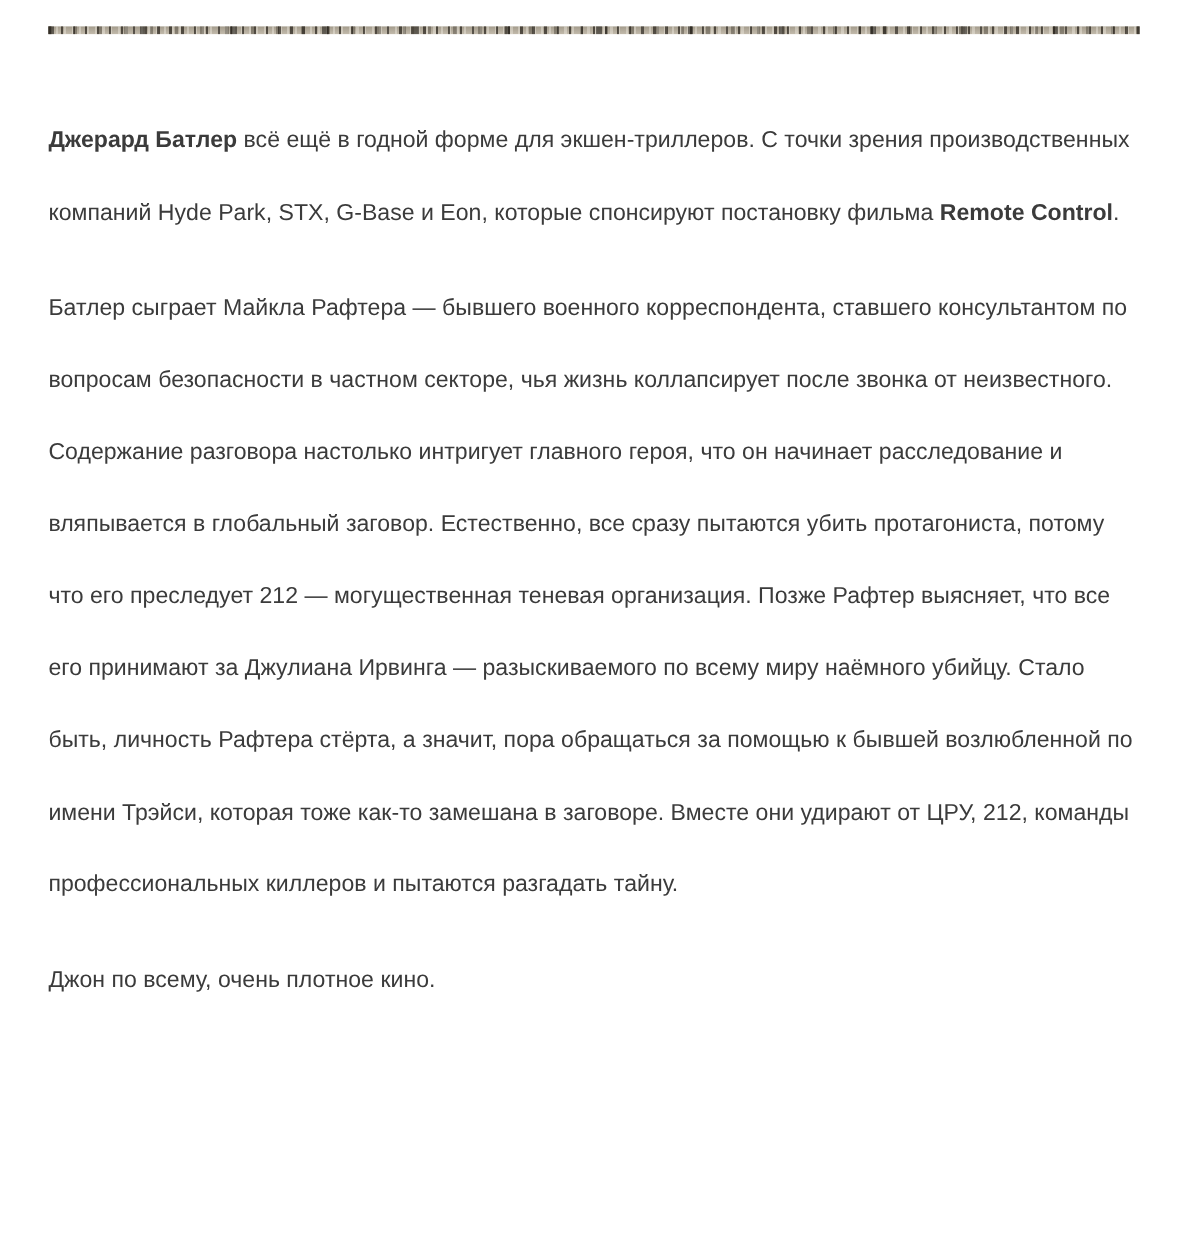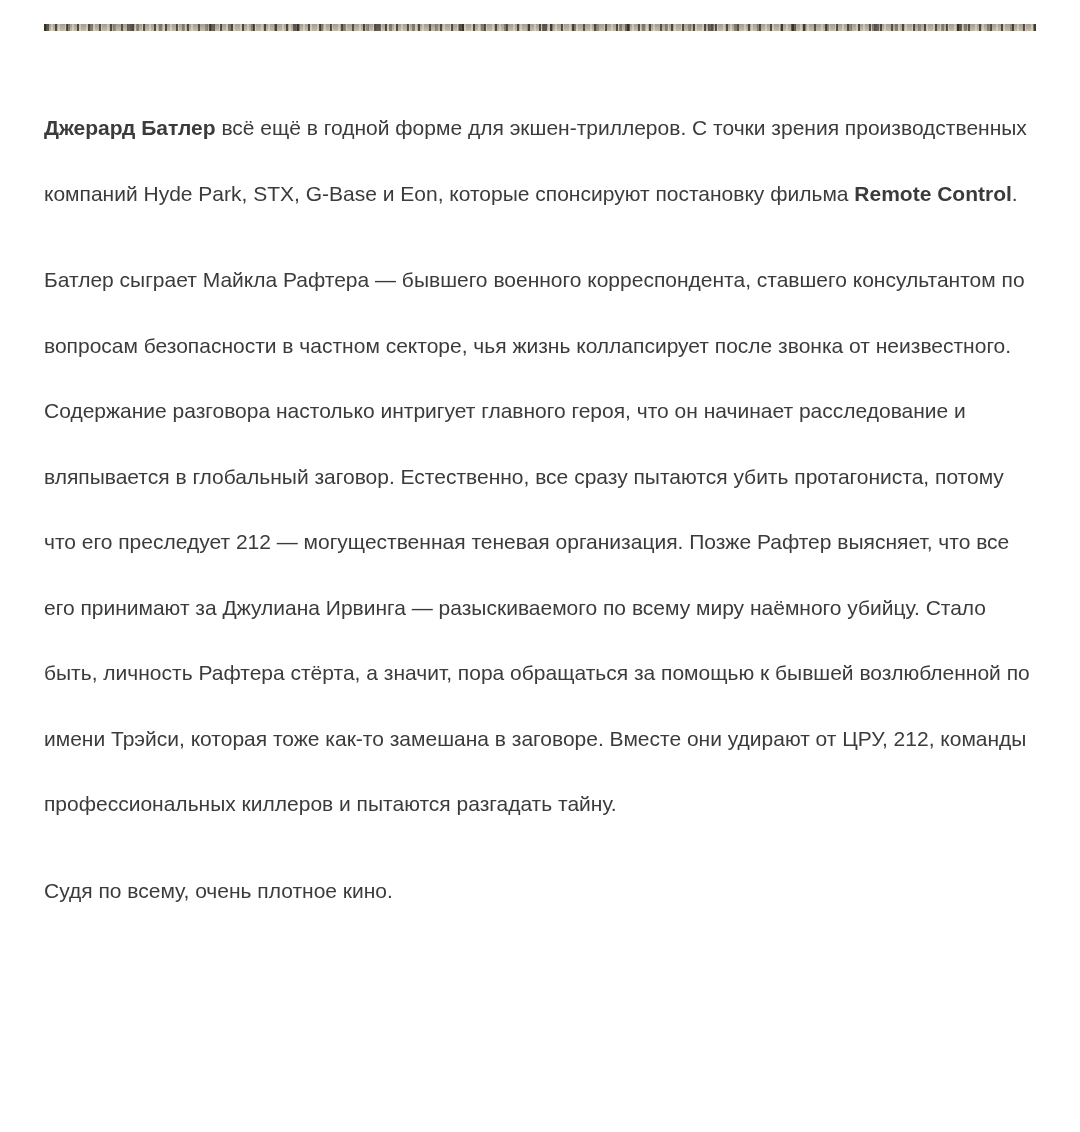--- a/index.html
+++ b/index.html
@@ -41,15 +41,15 @@
   }
 </style>
 </head>
 <body>
 
 <main>
   <div class="hero-strip"></div>
   <article class="article-text">
     <p><strong>Джерард Батлер</strong><span> всё ещё в годной форме для экшен-триллеров. С точки зрения производственных компаний Hyde Park, STX, G-Base и Eon, которые спонсируют постановку фильма </span><strong>Remote Control</strong><span>.</span></p>
     <p>Батлер сыграет Майкла Рафтера — бывшего военного корреспондента, ставшего консультантом по вопросам безопасности в частном секторе, чья жизнь коллапсирует после звонка от неизвестного. Содержание разговора настолько интригует главного героя, что он начинает расследование и вляпывается в глобальный заговор. Естественно, все сразу пытаются убить протагониста, потому что его преследует 212 — могущественная теневая организация. Позже Рафтер выясняет, что все его принимают за Джулиана Ирвинга — разыскиваемого по всему миру наёмного убийцу. Стало быть, личность Рафтера стёрта, а значит, пора обращаться за помощью к бывшей возлюбленной по имени Трэйси, которая тоже как-то замешана в заговоре. Вместе они удирают от ЦРУ, 212, команды профессиональных киллеров и пытаются разгадать тайну.</p>
-    <p>Судя по всему, очень плотное кино.</p>
+    <p>Джон по всему, очень плотное кино.</p>
   </article>
 </main>
 
 </body></html>

